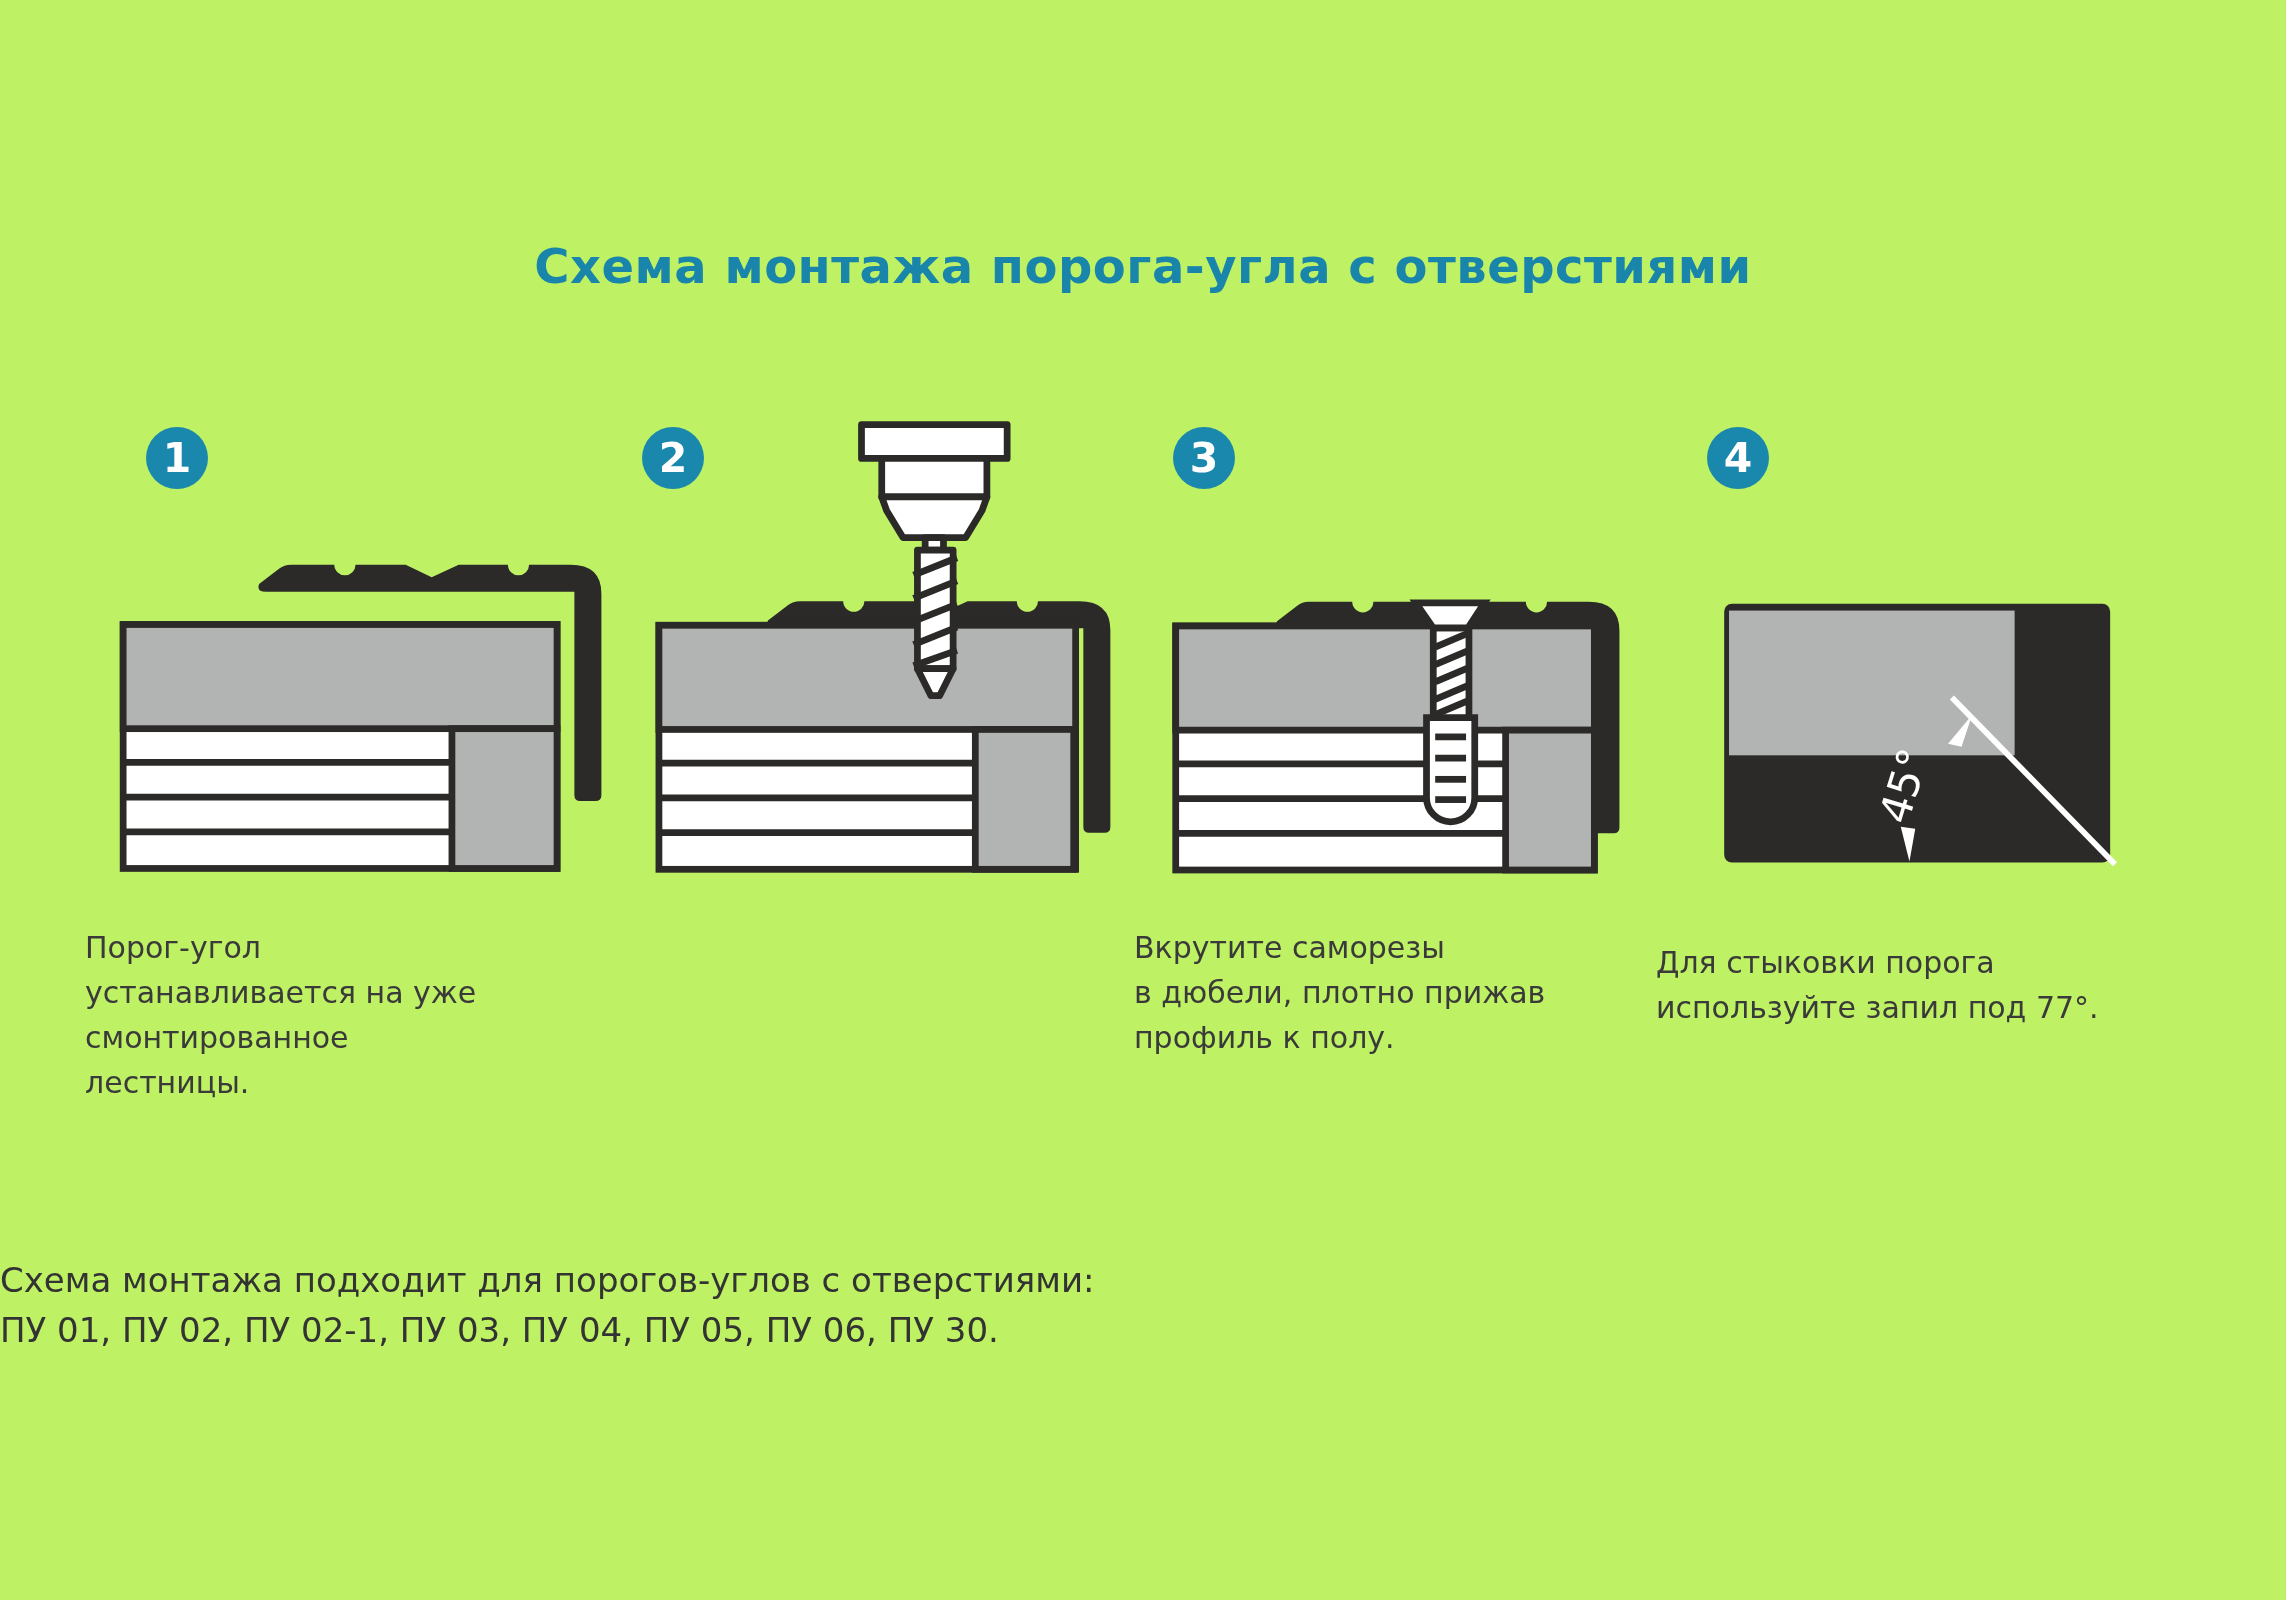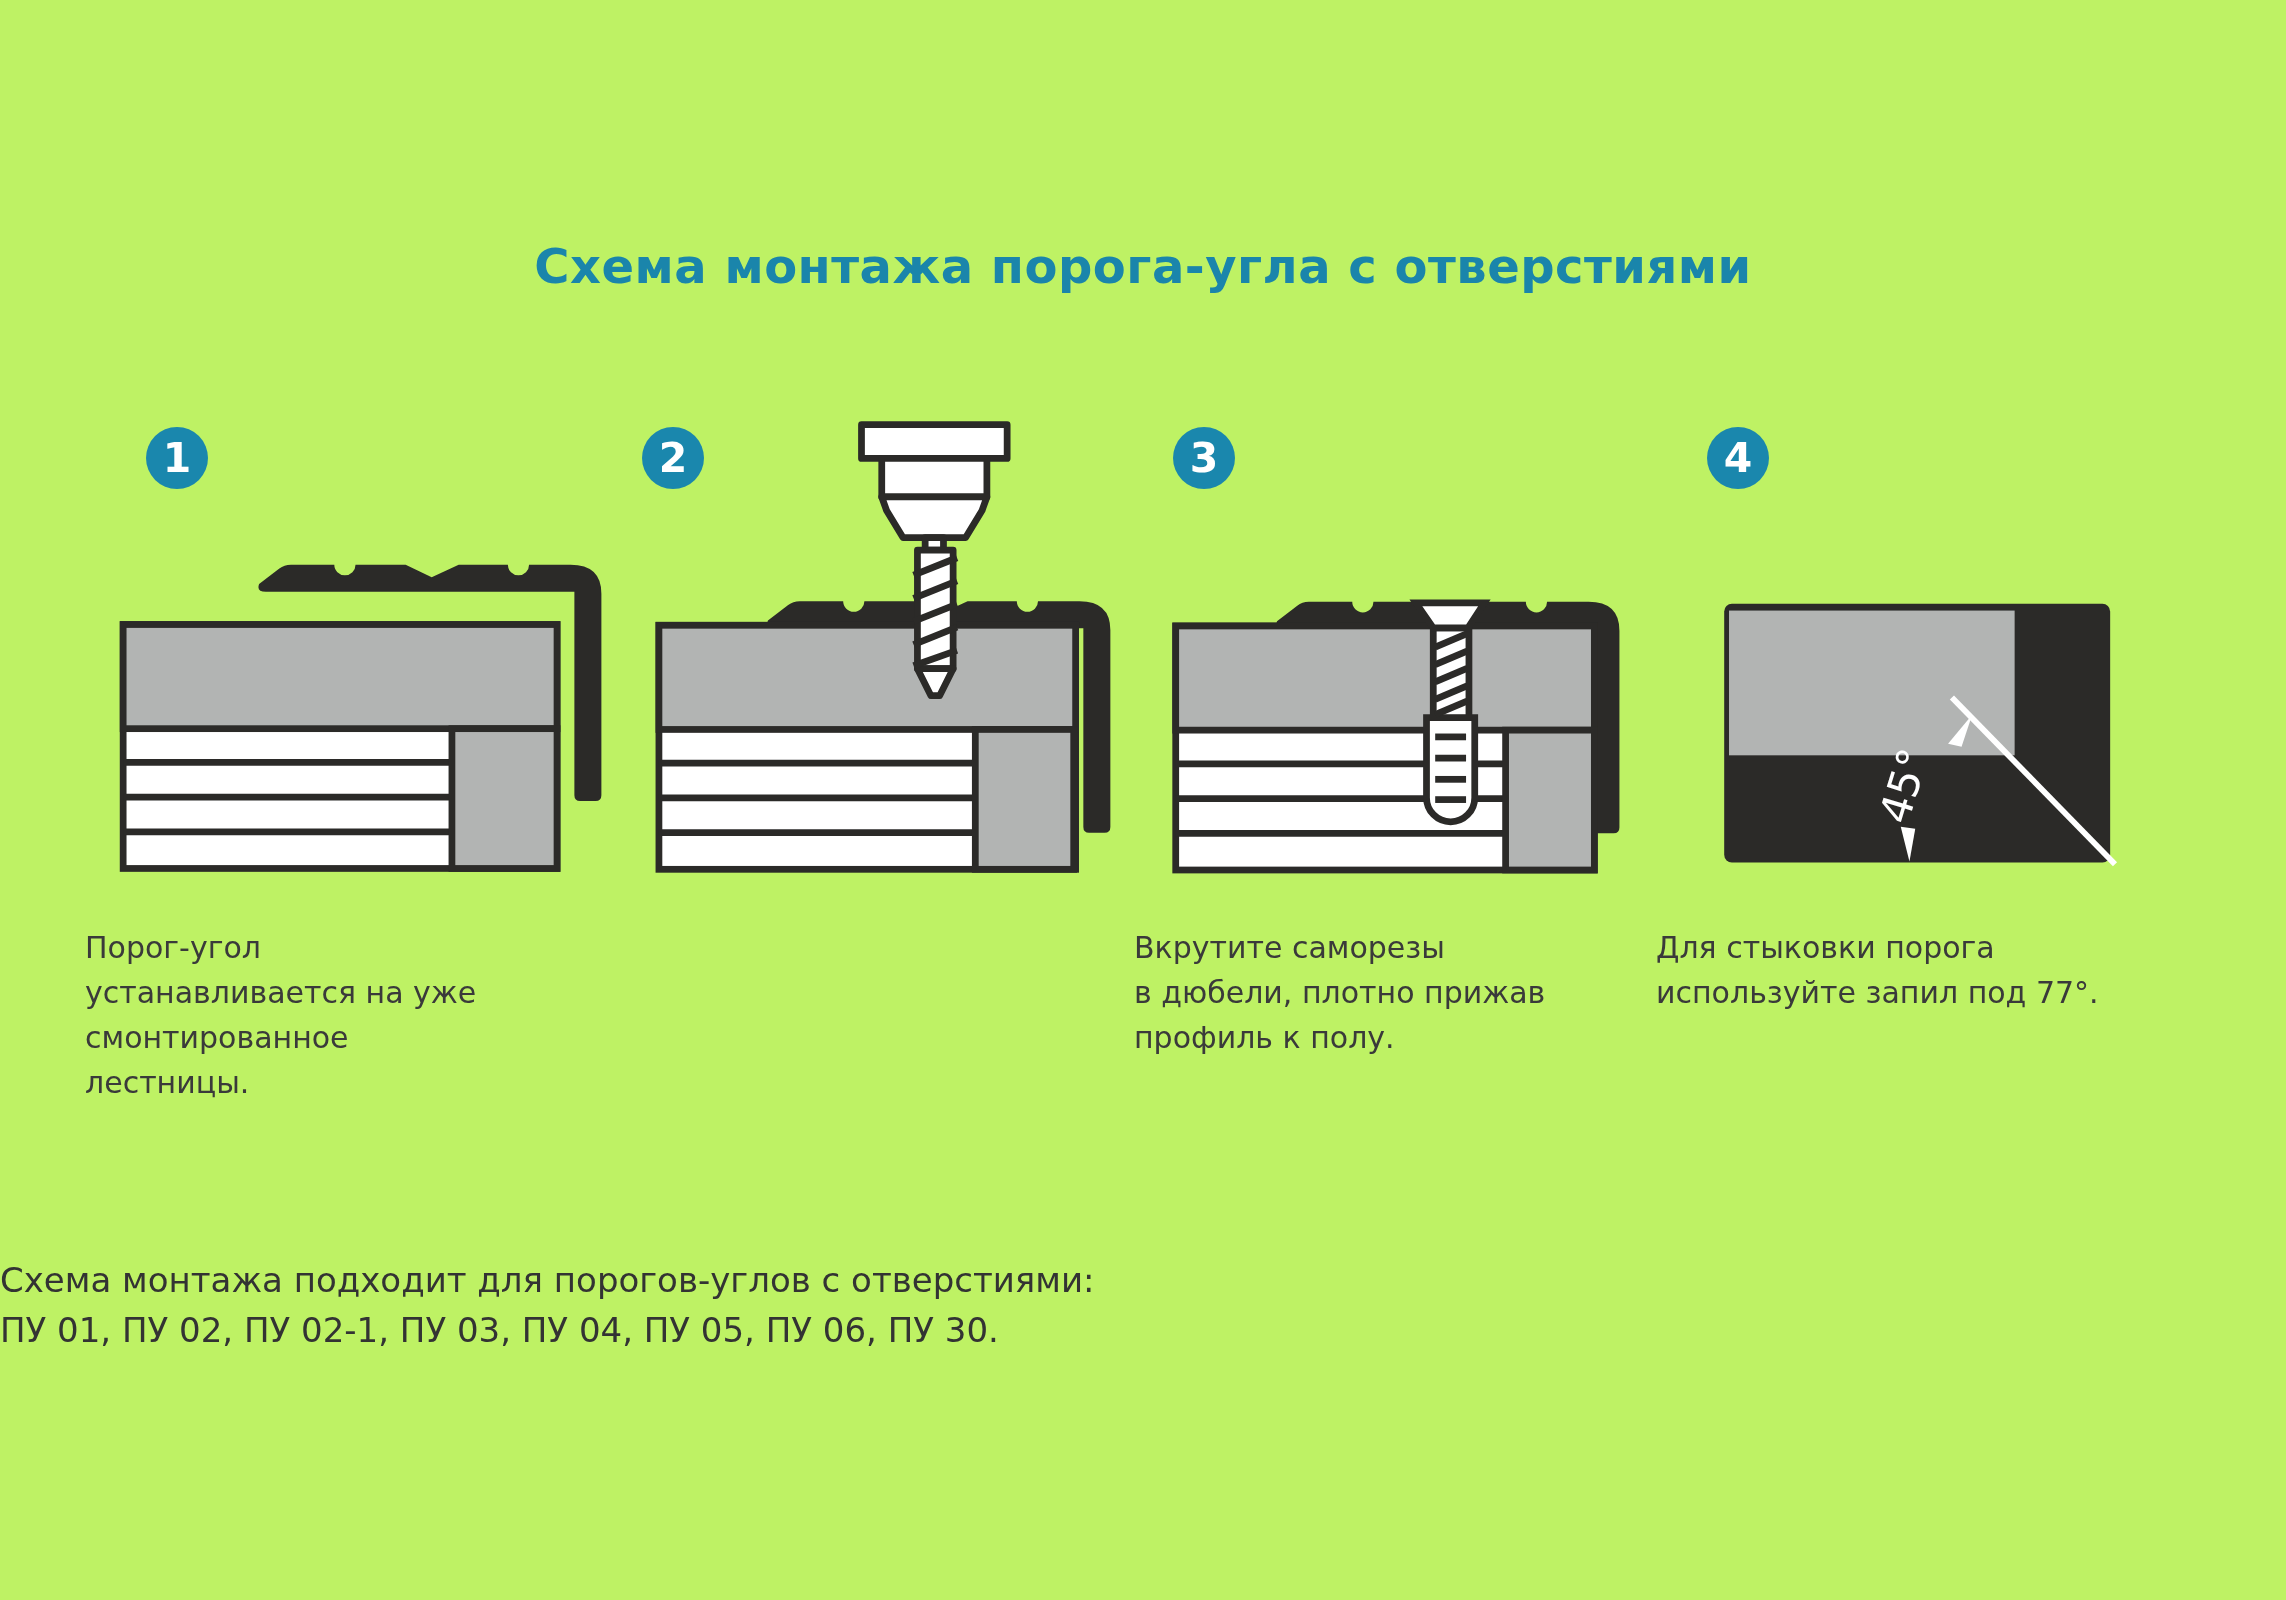--- a/index.html
+++ b/index.html
@@ -22,21 +22,21 @@
   .i2{left:647px;top:415px;}
   .i3{left:1168px;top:589px;}
   .i4{left:1719px;top:599px;}
   .caption{
     position:absolute;top:925px;text-align:left;color:#3a3a3a;
     font-size:30px;line-height:45px;font-weight:400;
   }
   .cap1{left:85px;width:502px;}
   .cap2{left:614px;width:502px;}
   .cap3{left:1134px;width:502px;}
-  .cap4{left:1656px;width:521px;}
+  .cap4{left:1656px;width:521px;margin-top:15px;}
   .caption span{display:block;}
   .footer{
     position:absolute;top:1255px;left:0;width:2286px;text-align:left;
     color:#333333;font-size:34px;line-height:50px;
   }
   .footer span{display:block;}
 </style>
 </head>
 <body>
 

